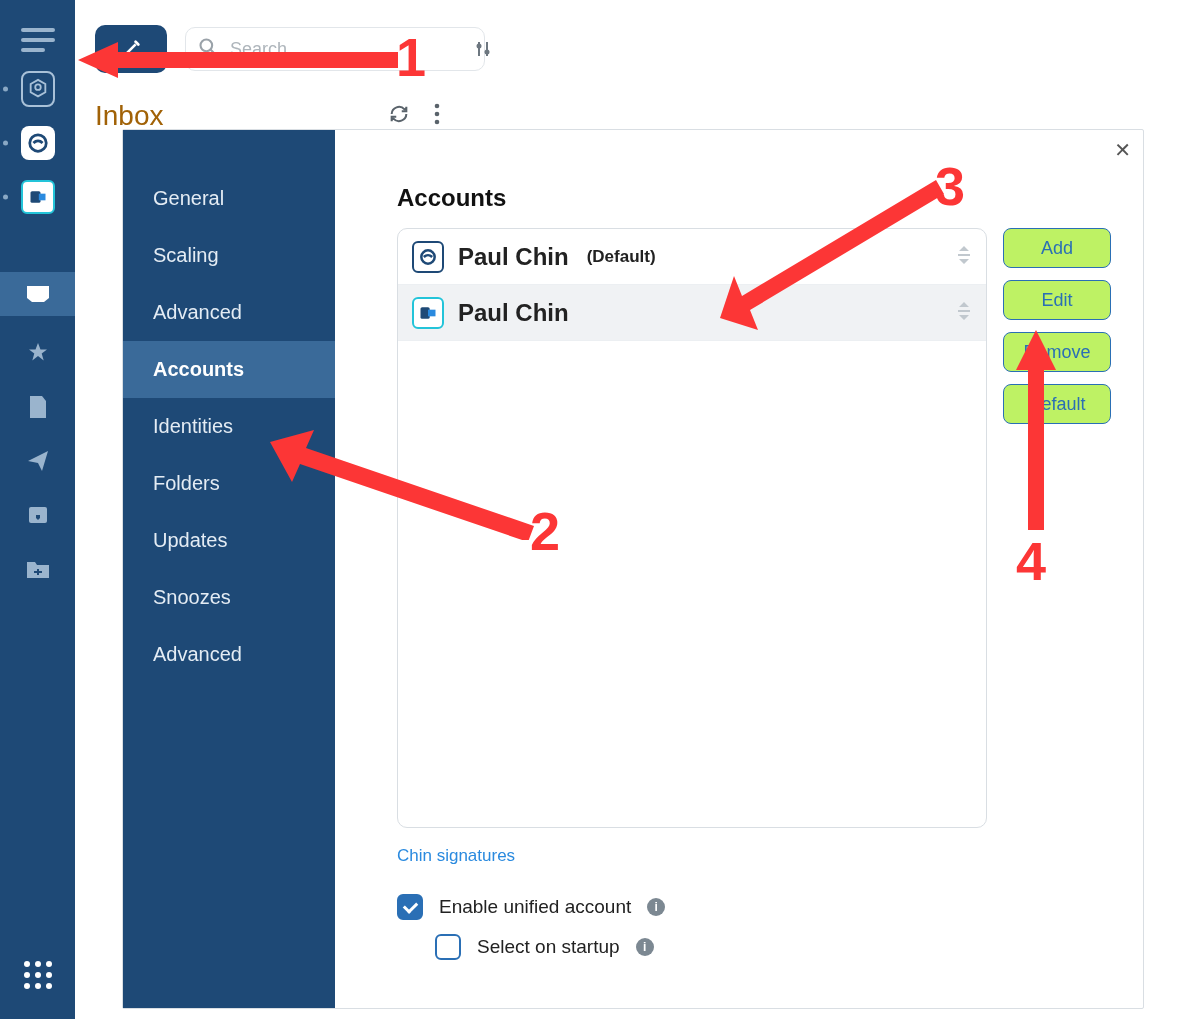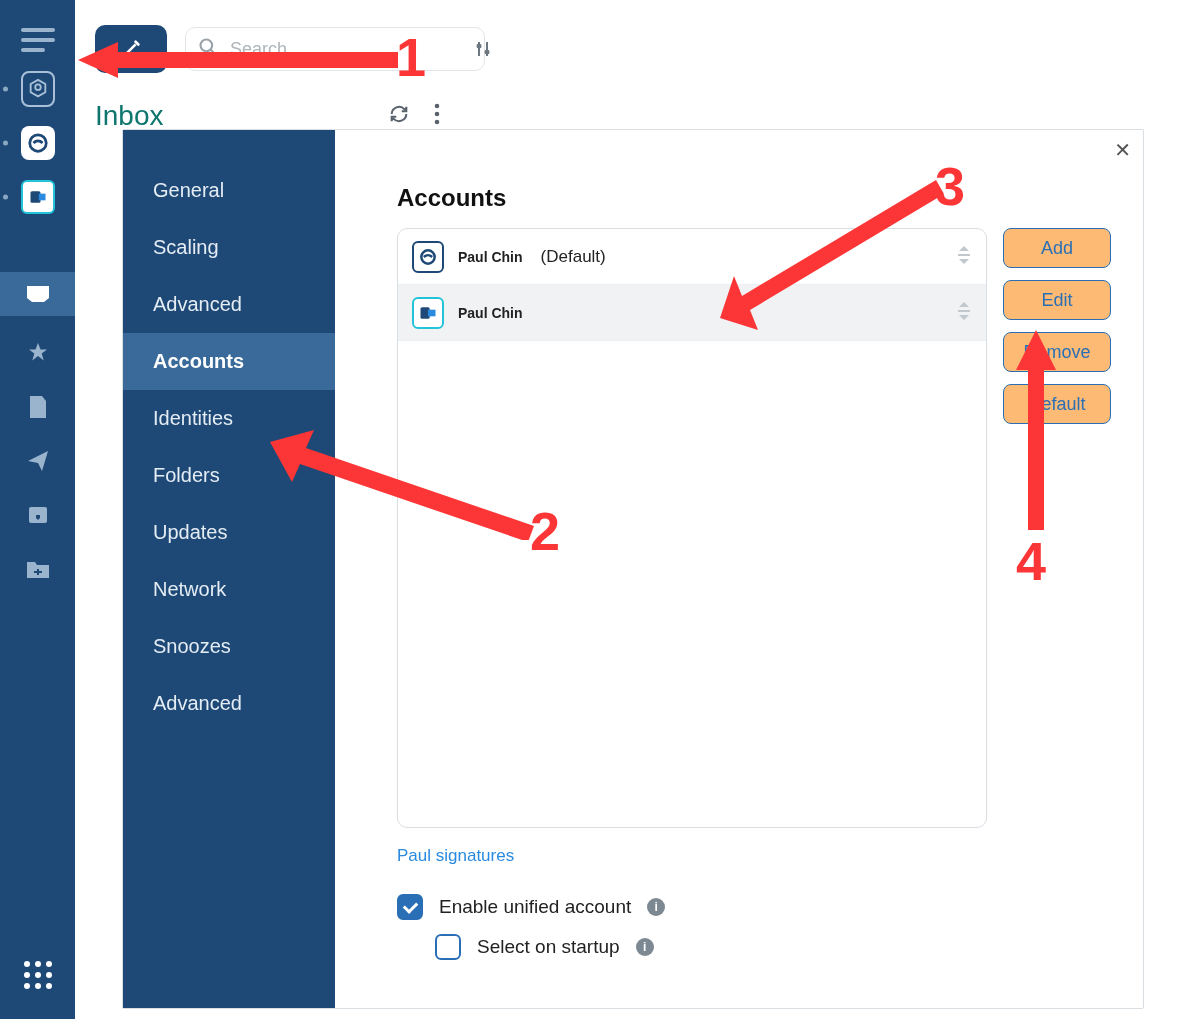--- a/index.html
+++ b/index.html
@@ -83,60 +83,60 @@
   }
   .search-box input{
     border:none;outline:none;font-size:18px;flex:1;color:#555;
   }
   .search-box input::placeholder{color:#aeb5bb;}
   .search-filter{width:30px;display:flex;justify-content:center;}
   .inbox-row{
     position:absolute;left:95px;top:96px;right:20px;height:40px;
     display:flex;align-items:center;
   }
-  .inbox-title{font-size:28px;color:#0f766e;font-weight:500;}
+  .inbox-title{font-size:28px;color:#a16207;font-weight:500;}
   .inbox-actions{margin-left:auto; margin-right:720px; display:flex; gap:24px; align-items:center;}
   
   .dialog{
     position:absolute;
     left:122px; top:129px; width:1022px; height:880px;
     background:#fff;border:1px solid #d9dee3;border-radius:2px;
     display:flex;
   }
   .dialog-close{
     position:absolute; right:12px; top:8px; font-size:20px; color:#555; cursor:pointer;
   }
   .settings-nav{
     width:212px;background:#1e4976;display:flex;flex-direction:column;
-    padding-top:32px;
+    padding-top:40px;
   }
   .settings-nav .nav-item{
     color:#e4ecf4;font-size:20px;padding:17px 0 17px 30px;cursor:pointer;
   }
   .settings-nav .nav-item.active{background:#3a6a99;font-weight:600;color:#fff;}
   .settings-body{flex:1;padding:54px 32px 30px 62px;position:relative;}
   .settings-body h2{margin:0 0 16px 0;font-size:24px;color:#111;font-weight:700;}
   .accounts-panel{display:flex;gap:16px;}
   .accounts-list{
     flex:1;border:1px solid #d9dee3;border-radius:10px;min-height:600px;overflow:hidden;
   }
   .acct-row{
     display:flex;align-items:center;gap:14px;height:56px;padding:0 14px;
     border-bottom:1px solid #eceff2;position:relative;
   }
   .acct-row.selected{background:#f0f2f4;}
   .acct-icon{width:32px;height:32px;border-radius:6px;display:flex;align-items:center;justify-content:center;}
   .acct-icon.mb{border:2px solid #1e4976;background:#fff;}
   .acct-icon.ol{border:2px solid #23c4d9;background:#fff;}
-  .acct-name{font-size:14px;font-weight:700;color:#222;}
-  .acct-tag{font-size:17px;font-weight:400;color:#222;margin-left:4px;}
+  .acct-name{font-size:24px;font-weight:700;color:#222;}
+  .acct-tag{font-size:17px;font-weight:700;color:#222;margin-left:4px;}
   .acct-drag{margin-left:auto;color:#b8c0c7;}
   .acct-buttons{display:flex;flex-direction:column;gap:12px;width:108px;}
   .acct-buttons button{
-    height:40px;border:1px solid #2a6fb5;background:#fdba74;color:#2a6fb5;
+    height:40px;border:1px solid #2a6fb5;background:#bef264;color:#2a6fb5;
     font-size:18px;border-radius:8px;cursor:pointer;
   }
   .edit-sig{color:#2a8adf;font-size:17px;margin-top:18px;cursor:pointer;display:inline-block;}
   .opt-row{display:flex;align-items:center;gap:16px;margin-top:28px;font-size:19px;color:#222;}
   .opt-row.sub{margin-left:38px;margin-top:14px;}
   .chk{width:26px;height:26px;border-radius:6px;border:2px solid #2a6fb5;display:flex;align-items:center;justify-content:center;}
   .chk.checked{background:#2a6fb5;}
   .chk.checked::after{content:"";width:10px;height:6px;border-left:3px solid #fff;border-bottom:3px solid #fff;transform:rotate(-45deg) translate(1px,-1px);}
   .info-dot{width:18px;height:18px;border-radius:50%;background:#7c8892;color:#fff;font-size:12px;font-weight:700;display:flex;align-items:center;justify-content:center;}
   
@@ -272,21 +272,20 @@
 <div class="dialog">
   <span class="dialog-close">✕</span>
   <div class="settings-nav">
     <div class="nav-item">General</div>
     <div class="nav-item">Scaling</div>
     <div class="nav-item">Advanced</div>
     <div class="nav-item active">Accounts</div>
     <div class="nav-item">Identities</div>
     <div class="nav-item">Folders</div>
     <div class="nav-item">Updates</div>
-    <div class="nav-item">Network</div>
     <div class="nav-item">Snoozes</div>
     <div class="nav-item">Advanced</div>
   </div>
   <div class="settings-body">
     <h2>Accounts</h2>
     <div class="accounts-panel">
       <div class="accounts-list">
         <div class="acct-row">
           <div class="acct-icon mb">
             <svg width="20" height="20" viewBox="0 0 24 24">
@@ -319,21 +318,21 @@
           </span>
         </div>
       </div>
       <div class="acct-buttons">
         <button>Add</button>
         <button>Edit</button>
         <button>Remove</button>
         <button>Default</button>
       </div>
     </div>
-    <span class="edit-sig">Paul signatures</span>
+    <span class="edit-sig">Chin signatures</span>
     <div class="opt-row">
       <span class="chk checked"></span>
       <span>Enable unified account</span>
       <span class="info-dot">i</span>
     </div>
     <div class="opt-row sub">
       <span class="chk"></span>
       <span>Select on startup</span>
       <span class="info-dot">i</span>
     </div>

